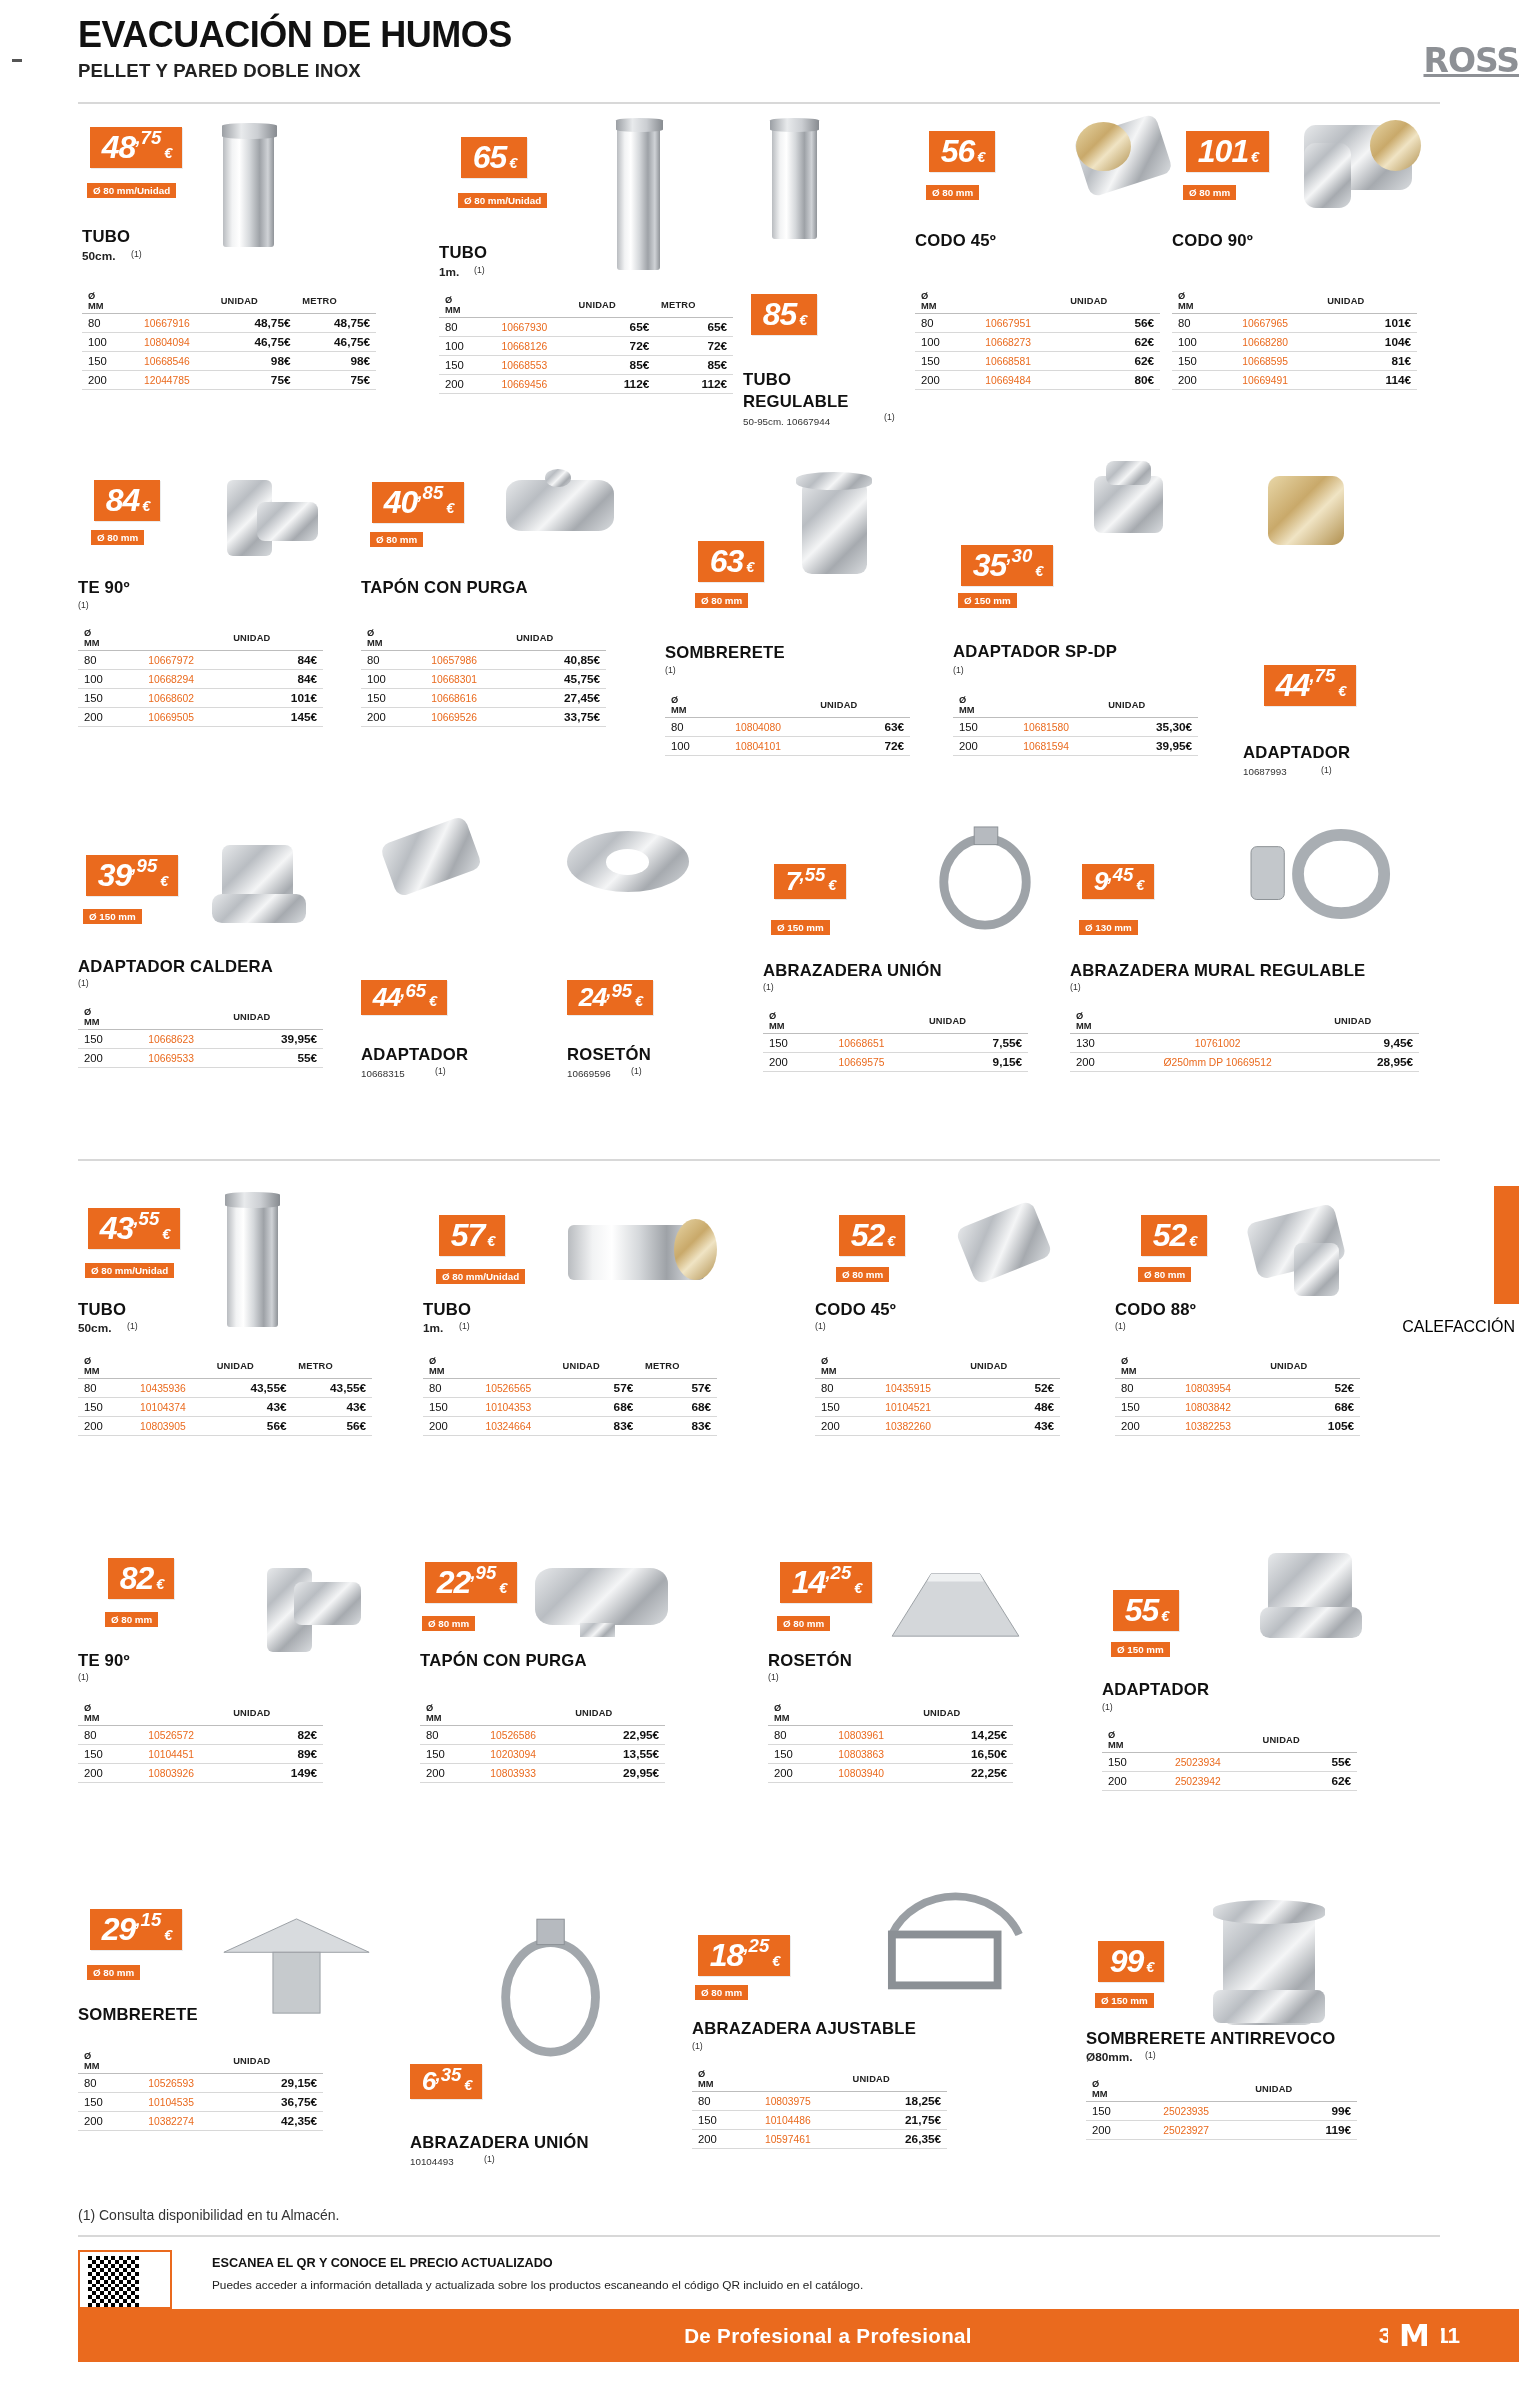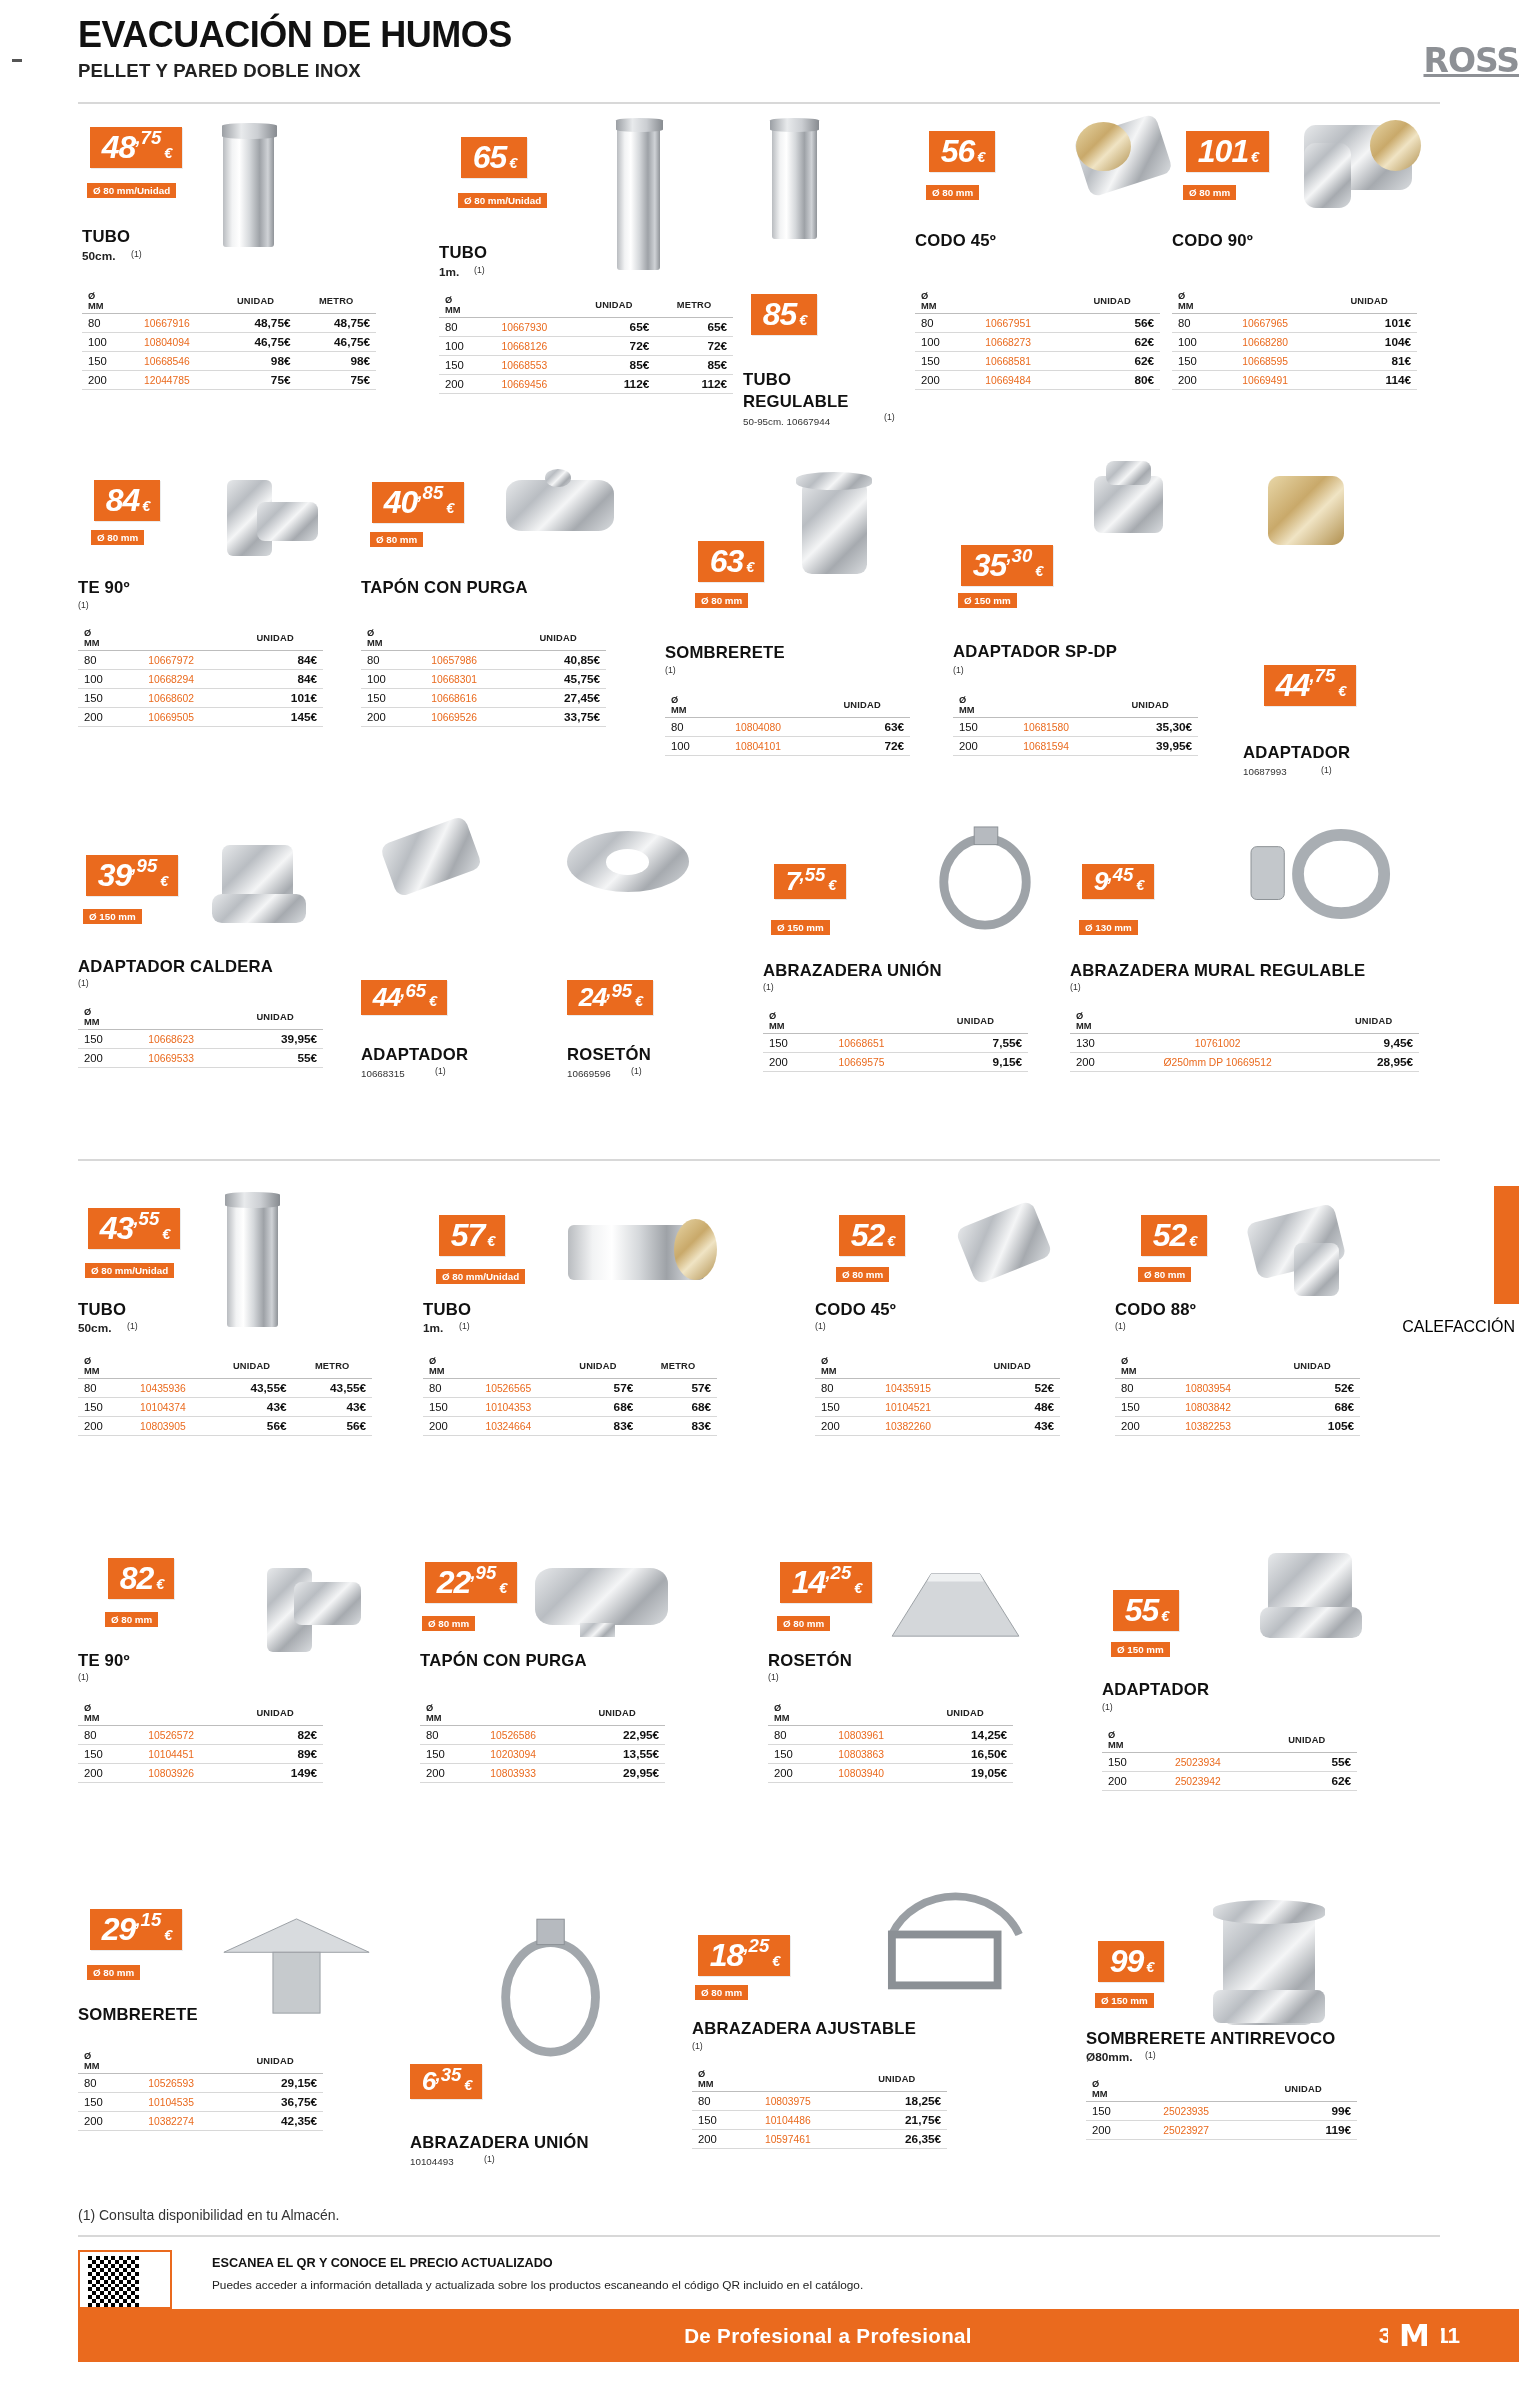--- a/index.html
+++ b/index.html
@@ -122,21 +122,21 @@
   }
   table.spec th {
     font-size: 9.3px;
     font-weight: bold;
     color: #222;
     text-align: left;
     padding: 1px 5.9px 2px 5.9px;
     border-bottom: 1px solid #bdbdbd;
     letter-spacing: 0.2px;
   }
-  table.spec th.c { text-align: center; }
+  table.spec th.c { }
   table.spec td {
     padding: 2px 5.9px;
     border-bottom: 1px solid #d8d8d8;
     color: #222;
     font-size: 11.3px;
   }
   table.spec td.dia { font-weight: normal; color:#111; width: 37px;}
   table.spec td.code { color: #ea6a1e; font-size: 10.3px; text-align: center; }
   table.spec td.price { font-weight: bold; text-align: right; font-size: 11.8px; color:#111;}
   
@@ -880,21 +880,21 @@
           <td class="price">14,25€</td>
         </tr>
     <tr>
           <td class="dia">150</td>
           <td class="code">10803863</td>
           <td class="price">16,50€</td>
         </tr>
     <tr>
           <td class="dia">200</td>
           <td class="code">10803940</td>
-          <td class="price">19,05€</td>
+          <td class="price">22,25€</td>
         </tr>
   </tbody>
     </table>
 
   <div class="img metal" style="left:1268px; top:1553px; width:84px; height:84px; border-radius:7.8px;"></div>
   <div class="img metal" style="left:1260px; top:1607px; width:102px; height:31px; border-radius:9.8px;"></div>
   <div class="tag" style="left:1113px; top:1590px;">
     <span class="main">55</span><span class="eur">€</span>
   </div>
   <div class="subtag" style="left:1110px; top:1641px;">Ø 150 mm</div>

